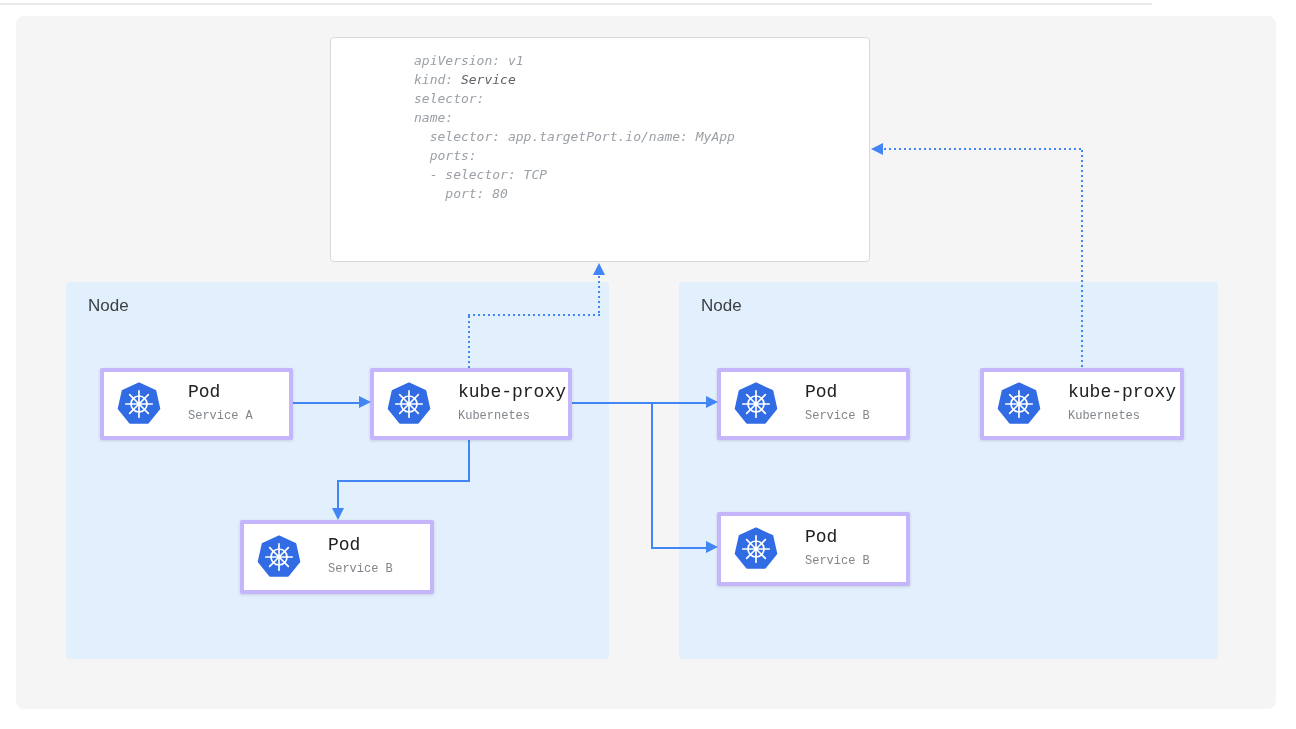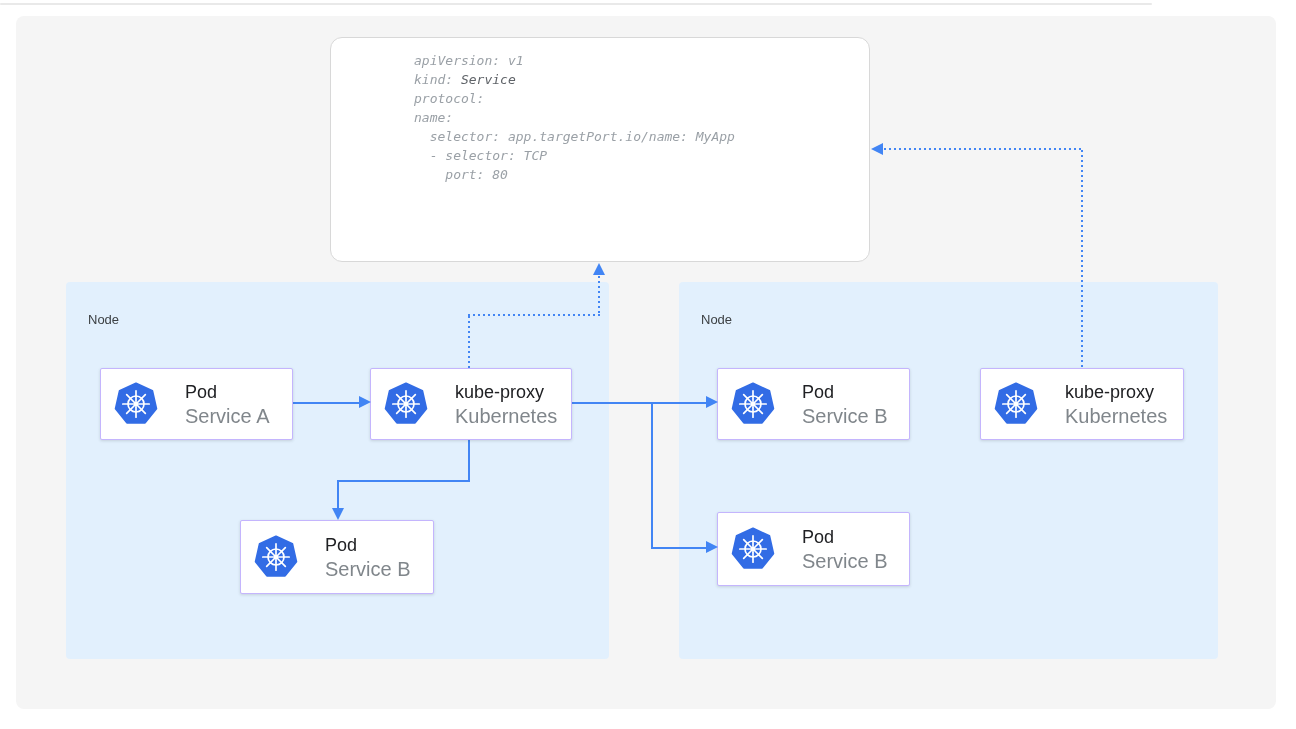--- a/index.html
+++ b/index.html
@@ -19,47 +19,47 @@
   .page{
     position:relative;width:1296px;height:729px;background:#ffffff;overflow:hidden;
     font-family:"Liberation Sans",sans-serif;
   }
   .top-rule{position:absolute;left:0;top:3px;width:1152px;height:2px;background:#e9e9e9;border-radius:2px;}
   .panel{position:absolute;left:16px;top:16px;width:1260px;height:693px;background:var(--panel-bg);border-radius:8px;}
 
   
   .yaml-box{
     position:absolute;left:330px;top:37px;width:540px;height:225px;background:#fff;
-    border:1px solid var(--yaml-border);border-radius:12px;padding:13px 0 0 83px;
+    border:1px solid var(--yaml-border);border-radius:4px;padding:13px 0 0 83px;
   }
   .code{font-family:"DejaVu Sans Mono",monospace;font-style:italic;font-size:13px;line-height:19px;
     color:var(--code-regular);white-space:pre;}
   .code b{color:var(--code-bold);font-weight:normal;}
 
   
   .node{position:absolute;background:var(--node-fill);border-radius:4px;}
   .node-left{left:66px;top:282px;width:543px;height:377px;}
   .node-right{left:679px;top:282px;width:539px;height:377px;}
-  .node-label{position:absolute;left:22px;top:30px;font-size:13px;color:var(--node-label);}
+  .node-label{position:absolute;left:22px;top:14px;font-size:17px;color:var(--node-label);}
 
   
   .card{
-    position:absolute;background:#fff;border:1px solid #c4b5fd;border-radius:2px;
+    position:absolute;background:#fff;border:4px solid #c4b5fd;border-radius:2px;
     box-shadow:0 1px 3px rgba(60,64,67,.18);
-    display:flex;align-items:center;padding-left:13px;z-index:2;
+    display:flex;align-items:center;padding-left:13px;z-index:2;font-family:Liberation Mono, monospace;
   }
   .c1{left:100px;top:368px;width:193px;height:72px;}
   .c2{left:370px;top:368px;width:202px;height:72px;}
   .c3{left:240px;top:520px;width:194px;height:74px;}
   .c4{left:717px;top:368px;width:193px;height:72px;}
   .c5{left:980px;top:368px;width:204px;height:72px;}
   .c6{left:717px;top:512px;width:193px;height:74px;}
   .k8s{width:44px;height:44px;flex:0 0 44px;margin-right:27px;}
   .card-title{font-size:18px;color:var(--card-title);line-height:25px;}
-  .card-subtitle{font-size:20px;color:var(--card-subtitle);line-height:23px;}
+  .card-subtitle{font-size:12px;color:var(--card-subtitle);line-height:23px;}
 
   
   .line{position:absolute;background:var(--accent-blue);z-index:1;}
   .a1-line{left:293px;top:402px;width:67px;height:2px;}
   .a2-v1{left:468px;top:440px;width:2px;height:41px;}
   .a2-h{left:337px;top:480px;width:133px;height:2px;}
   .a2-v2{left:337px;top:480px;width:2px;height:29px;}
   .a3-h1{left:572px;top:402px;width:135px;height:2px;}
   .a3-v{left:651px;top:402px;width:2px;height:146px;}
   .a3-h2{left:651px;top:547px;width:56px;height:2px;}
@@ -112,21 +112,21 @@
     </symbol>
   </defs>
 </svg>
 
 <div class="page">
   <div class="top-rule"></div>
 
   <div class="panel"></div>
 
   <div class="yaml-box">
-    <div class="code" id="code-lines"><div>apiVersion: v1</div><div>kind: <b>Service</b></div><div>protocol:</div><div>name:</div><div>  selector: app.targetPort.io/name: MyApp</div><div>  - selector: TCP</div><div>    port: 80</div></div>
+    <div class="code" id="code-lines"><div>apiVersion: v1</div><div>kind: <b>Service</b></div><div>selector:</div><div>name:</div><div>  selector: app.targetPort.io/name: MyApp</div><div>  ports:</div><div>  - selector: TCP</div><div>    port: 80</div></div>
   </div>
 
   <div class="node node-left">
     <div class="node-label">Node</div>
   </div>
   <div class="node node-right">
     <div class="node-label">Node</div>
   </div>
 
   <div class="line a1-line"></div>

